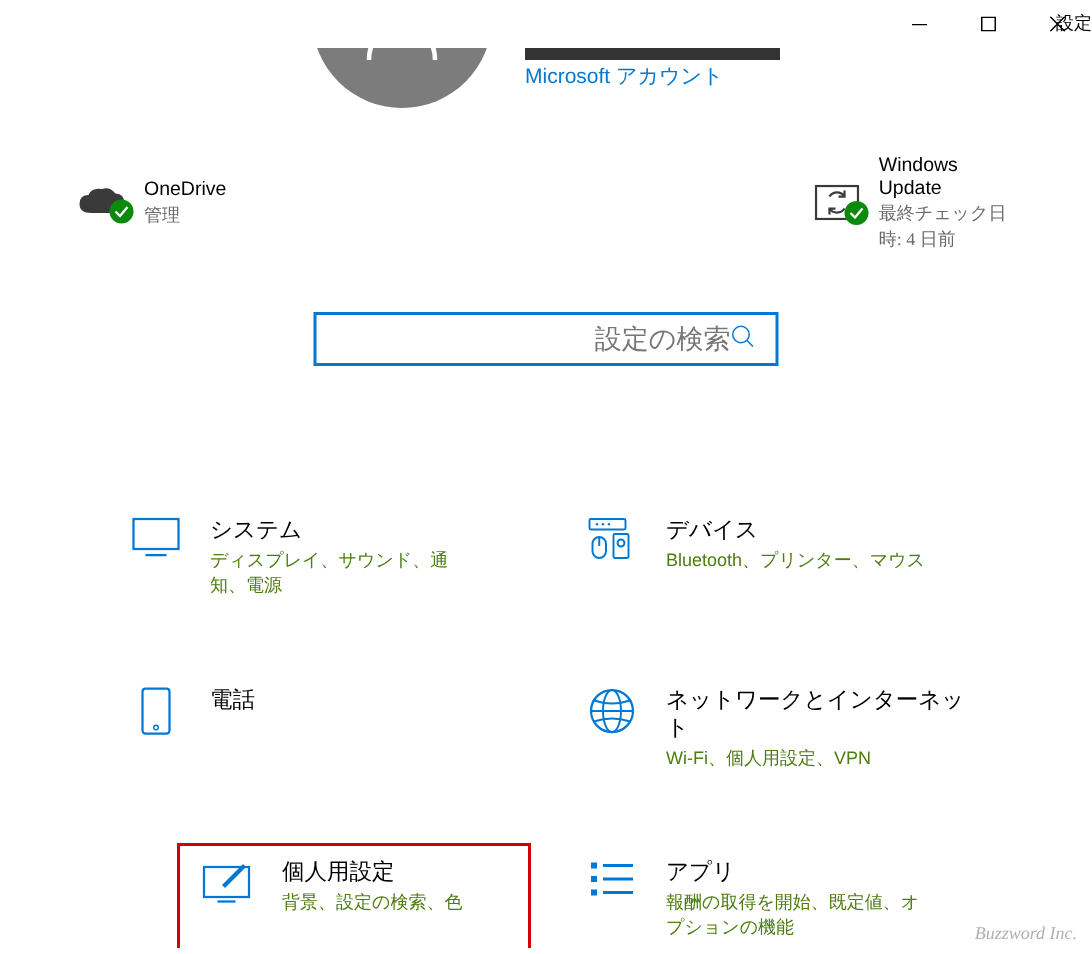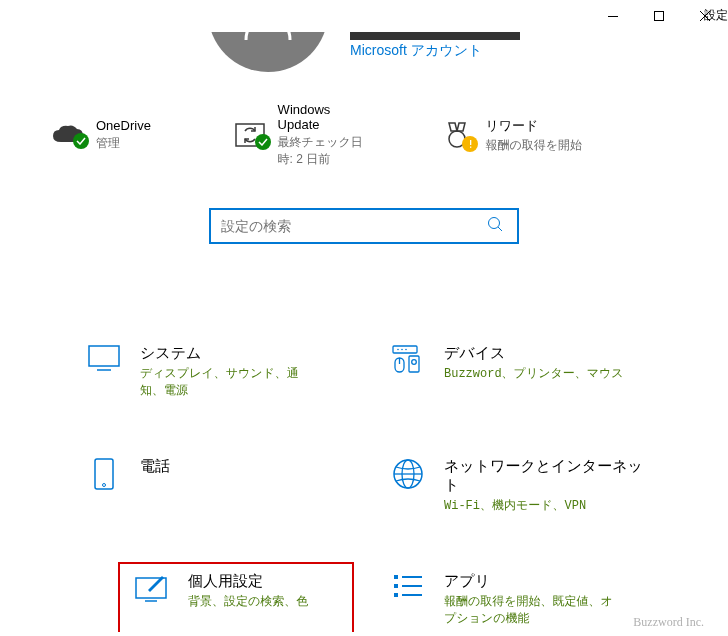--- a/index.html
+++ b/index.html
@@ -12,36 +12,36 @@
 .profile-area { display: flex; flex-direction: column; align-items: center; margin-top: -20px; }
 .avatar { width: 120px; height: 60px; overflow: hidden; position: relative; }
 .avatar-inner { width: 120px; height: 120px; border-radius: 50%; background: #7c7c7c; display: flex; align-items: center; justify-content: center; position: absolute; top: -60px; }
 .redacted { width: 170px; height: 14px; background: #333; margin-top: 0px; margin-left: 12px; }
 .ms-account { color: #0078d4; font-size: 14px; margin-top: 2px; margin-left: 12px; }
 .top-grid { display: flex; justify-content: space-between; margin-top: 30px; padding: 0 10px; }
 .top-item { display: flex; align-items: center; width: 25%; }
 .top-icon { width: 36px; min-width: 36px; display: flex; justify-content: center; position: relative; }
 .top-text { margin-left: 10px; }
 .top-title { font-size: 13px; color: #000; }
-.top-sub { font-size: 12px; color: #6a6a6a; margin-top: 2px; }
+.top-sub { font-size: 12px; color: #6a6a6a; margin-top: 2px; font-family: Liberation Serif, serif; }
 .badge { position: absolute; right: -3px; bottom: -3px; width: 16px; height: 16px; border-radius: 50%; background: #0c8a0c; display: flex; align-items: center; justify-content: center; }
 .badge-yellow { background: #f7b500; }
 .badge svg { display: block; }
 .search-box { width: 310px; height: 36px; border: 2px solid #0078d4; margin: 40px auto 0; display: flex; align-items: center; padding: 0 10px; }
-.search-input { flex: 1; border: none; outline: none; font-size: 14px; font-family: inherit; color: #737373; }
+.search-input { flex: 1; border: none; outline: none; font-size: 18px; font-family: inherit; color: #737373; text-align: right; }
 .search-input::placeholder { color: #767676; }
 .search-icon-wrap { width: 20px; }
-.categories { display: grid; grid-template-columns: 1fr 1fr; column-gap: 20px; row-gap: 38px; margin-top: 90px; padding: 0 30px; font-family: Liberation Mono, monospace; }
+.categories { display: grid; grid-template-columns: 1fr 1fr; column-gap: 20px; row-gap: 38px; margin-top: 90px; padding: 0 30px; }
 .cat { display: flex; align-items: flex-start; padding: 8px 12px; border: 2px solid transparent; }
 .cat.highlighted { border: 2px solid #d40000; margin-left: 48px; }
 .cat-icon { width: 40px; min-width: 40px; display: flex; justify-content: center; }
 .cat-text { margin-left: 16px; }
 .cat-title { font-size: 15px; color: #000; }
 .cat-sub { font-size: 12px; color: #4d7c0f; margin-top: 2px; max-width: 180px; }
-.watermark { position: absolute; right: 24px; bottom: 6px; font-size: 12px; color: #b0b0b0; font-family: Georgia, serif; }
+.watermark { position: absolute; right: 10px; bottom: 6px; font-size: 12px; color: #b0b0b0; font-style: italic; font-family: Georgia, serif; }
 </style>
 </head>
 <body>
 
 <div class="titlebar">
   <span class="titlebar-title">設定</span>
 </div>
 <div class="window-controls">
   <div class="win-btn">
     <svg width="10" height="1">
@@ -104,43 +104,24 @@
           <path d="M20 4 L20 8 L16 8 M10 20 L10 16 L14 16" fill="none" stroke="#3a3a3a" stroke-width="1.5"></path>
         </svg>
         <span class="badge">
           <svg width="10" height="8" viewBox="0 0 10 8">
               <path d="M1 4 L4 7 L9 1" stroke="#fff" stroke-width="1.5" fill="none"></path>
             </svg>
         </span>
       </div>
       <div class="top-text">
         <div class="top-title">Windows Update</div>
-        <div class="top-sub">最終チェック日時: 2 日前</div>
-      </div>
-    </div>
-
-    <div class="top-item" style="width:38%;margin-left:45px;">
-      <div class="top-icon">
-        <svg width="28" height="28" viewBox="0 0 28 28">
-          <path d="M6 2 L12 2 L14 10 L8 10 Z" fill="none" stroke="#3a3a3a" stroke-width="1.5"></path>
-          <path d="M16 2 L22 2 L20 10 L14 10 Z" fill="none" stroke="#3a3a3a" stroke-width="1.5"></path>
-          <circle cx="14" cy="18" r="8" fill="none" stroke="#3a3a3a" stroke-width="1.5"></circle>
-        </svg>
-        <span class="badge badge-yellow">
-          <svg width="3" height="10" viewBox="0 0 3 10">
-              <rect x="1" y="1" width="1.3" height="5" fill="#fff"></rect>
-              <rect x="1" y="7.5" width="1.3" height="1.3" fill="#fff"></rect>
-            </svg>
-        </span>
-      </div>
-      <div class="top-text">
-        <div class="top-title">リワード</div>
-        <div class="top-sub">報酬の取得を開始</div>
-      </div>
-    </div>
+        <div class="top-sub">最終チェック日時: 4 日前</div>
+      </div>
+    </div>
+
   </div>
 
   <div class="search-box">
     <input class="search-input" placeholder="設定の検索" style="">
     <div class="search-icon-wrap">
       <svg width="16" height="16" viewBox="0 0 16 16">
         <circle cx="7" cy="7" r="5.5" fill="none" stroke="#0078d4" stroke-width="1"></circle>
         <line x1="11" y1="11" x2="15" y2="15" stroke="#0078d4" stroke-width="1"></line>
       </svg>
     </div>
@@ -168,21 +149,21 @@
             <circle cx="11" cy="5.5" r="0.8" fill="#0078d4"></circle>
             <circle cx="15" cy="5.5" r="0.8" fill="#0078d4"></circle>
           <rect x="18" y="12" width="10" height="16" rx="1" fill="none" stroke="#0078d4" stroke-width="1.3"></rect>
           <circle cx="23" cy="18" r="2.3" fill="none" stroke="#0078d4" stroke-width="1.3"></circle>
           <rect x="4" y="14" width="9" height="14" rx="4.5" fill="none" stroke="#0078d4" stroke-width="1.3"></rect>
           <line x1="8.5" y1="14" x2="8.5" y2="20" stroke="#0078d4" stroke-width="1.3"></line>
         </svg>
       </div>
       <div class="cat-text">
         <div class="cat-title">デバイス</div>
-        <div class="cat-sub">Buzzword、プリンター、マウス</div>
+        <div class="cat-sub">Bluetooth、プリンター、マウス</div>
       </div>
     </div>
 
     <div class="cat">
       <div class="cat-icon">
         <svg width="22" height="34" viewBox="0 0 22 34">
           <rect x="2" y="2" width="18" height="30" rx="2" fill="none" stroke="#0078d4" stroke-width="1.5"></rect>
           <circle cx="11" cy="28" r="1.5" fill="none" stroke="#0078d4" stroke-width="1"></circle>
         </svg>
       </div>
@@ -195,21 +176,21 @@
       <div class="cat-icon">
         <svg width="34" height="34" viewBox="0 0 34 34">
           <circle cx="17" cy="17" r="14" fill="none" stroke="#0078d4" stroke-width="1.5"></circle>
           <ellipse cx="17" cy="17" rx="6" ry="14" fill="none" stroke="#0078d4" stroke-width="1.3"></ellipse>
           <line x1="3" y1="17" x2="31" y2="17" stroke="#0078d4" stroke-width="1.3"></line>
           <path d="M5 10 Q17 14 29 10 M5 24 Q17 20 29 24" fill="none" stroke="#0078d4" stroke-width="1.3"></path>
         </svg>
       </div>
       <div class="cat-text">
         <div class="cat-title">ネットワークとインターネット</div>
-        <div class="cat-sub">Wi-Fi、機内モード、VPN</div>
+        <div class="cat-sub">Wi-Fi、個人用設定、VPN</div>
       </div>
     </div>
 
     <div class="cat highlighted">
       <div class="cat-icon">
         <svg width="36" height="30" viewBox="0 0 36 30">
           <rect x="2" y="6" width="30" height="20" fill="none" stroke="#0078d4" stroke-width="1.5"></rect>
           <line x1="11" y1="29" x2="23" y2="29" stroke="#0078d4" stroke-width="1.5"></line>
           <path d="M14 18 L24 8 L28 4 L30 6 L26 10 L16 20 Z" fill="#0078d4"></path>
         </svg>

